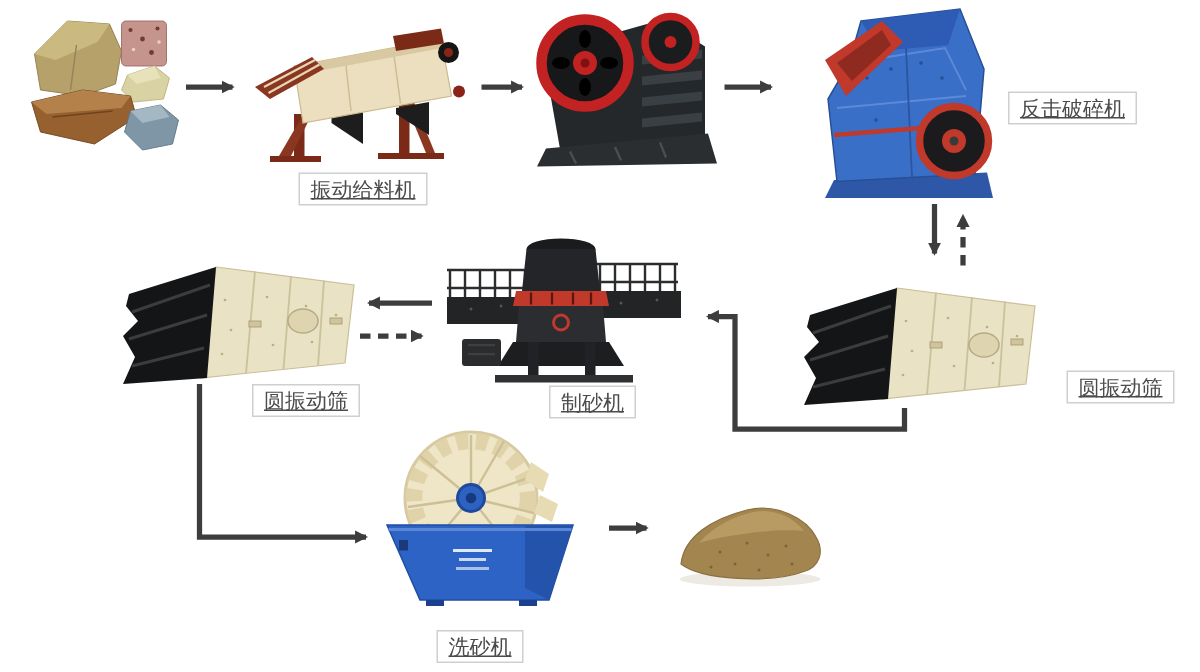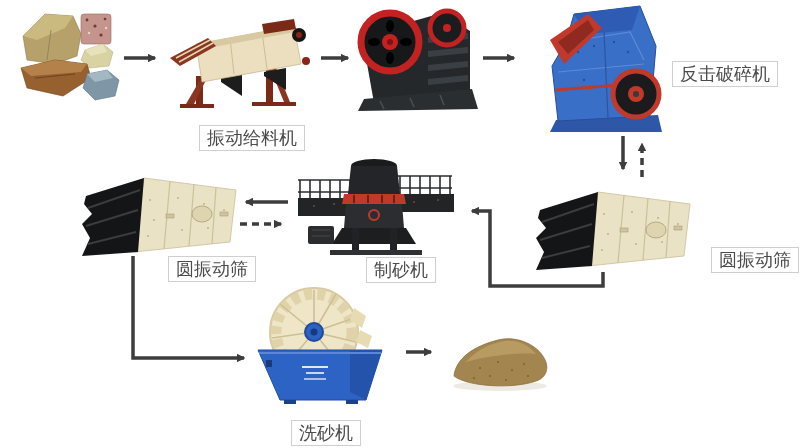--- a/index.html
+++ b/index.html
@@ -3,21 +3,21 @@
 <meta charset="utf-8">
 <style>
   html,body{margin:0;padding:0;background:#fff;}
   .canvas{
     position:relative;width:800px;height:448px;background:#ffffff;overflow:hidden;
     font-family:"Liberation Sans","DejaVu Sans",sans-serif;
   }
   .node{position:absolute;}
   .machine-label{
     position:absolute;background:#ffffff;border:1px solid #cfcfcf;
-    color:#4b4b4b;font-size:18px;line-height:1;padding:3px 7px;white-space:nowrap;
+    color:#4b4b4b;font-size:14px;line-height:1;padding:3px 7px;white-space:nowrap;text-decoration:underline;
   }
   svg{display:block;}
   .arrow-layer{position:absolute;left:0;top:0;}
 </style>
 </head>
 <body>
 
 <div class="canvas">
 
   <div class="node" style="left:15px;top:8px">
@@ -266,20 +266,20 @@
       <path d="M623,136 L623,169" marker-end="url(#ah)"></path>
       <path d="M642,177 L642,144" marker-end="url(#ah)" stroke-dasharray="7 5"></path>
       <path d="M603,272 L603,286 L490,286 L490,211 L472,211" marker-end="url(#ah)"></path>
       <path d="M288,202 L246,202" marker-end="url(#ah)"></path>
       <path d="M240,224 L281,224" marker-end="url(#ah)" stroke-dasharray="7 5"></path>
       <path d="M133,256 L133,358 L244,358" marker-end="url(#ah)"></path>
       <path d="M406,352 L431,352" marker-end="url(#ah)"></path>
     </g>
   </svg>
 
-  <div class="machine-label" style="left:199px;top:125px">振动给料机</div>
+  <div class="machine-label" style="left:199px;top:115px">振动给料机</div>
   <div class="machine-label" style="left:672px;top:61px">反击破碎机</div>
   <div class="machine-label" style="left:711px;top:247px">圆振动筛</div>
   <div class="machine-label" style="left:168px;top:256px">圆振动筛</div>
   <div class="machine-label" style="left:366px;top:257px">制砂机</div>
   <div class="machine-label" style="left:291px;top:420px">洗砂机</div>
 
 </div>
 
 </body></html>

